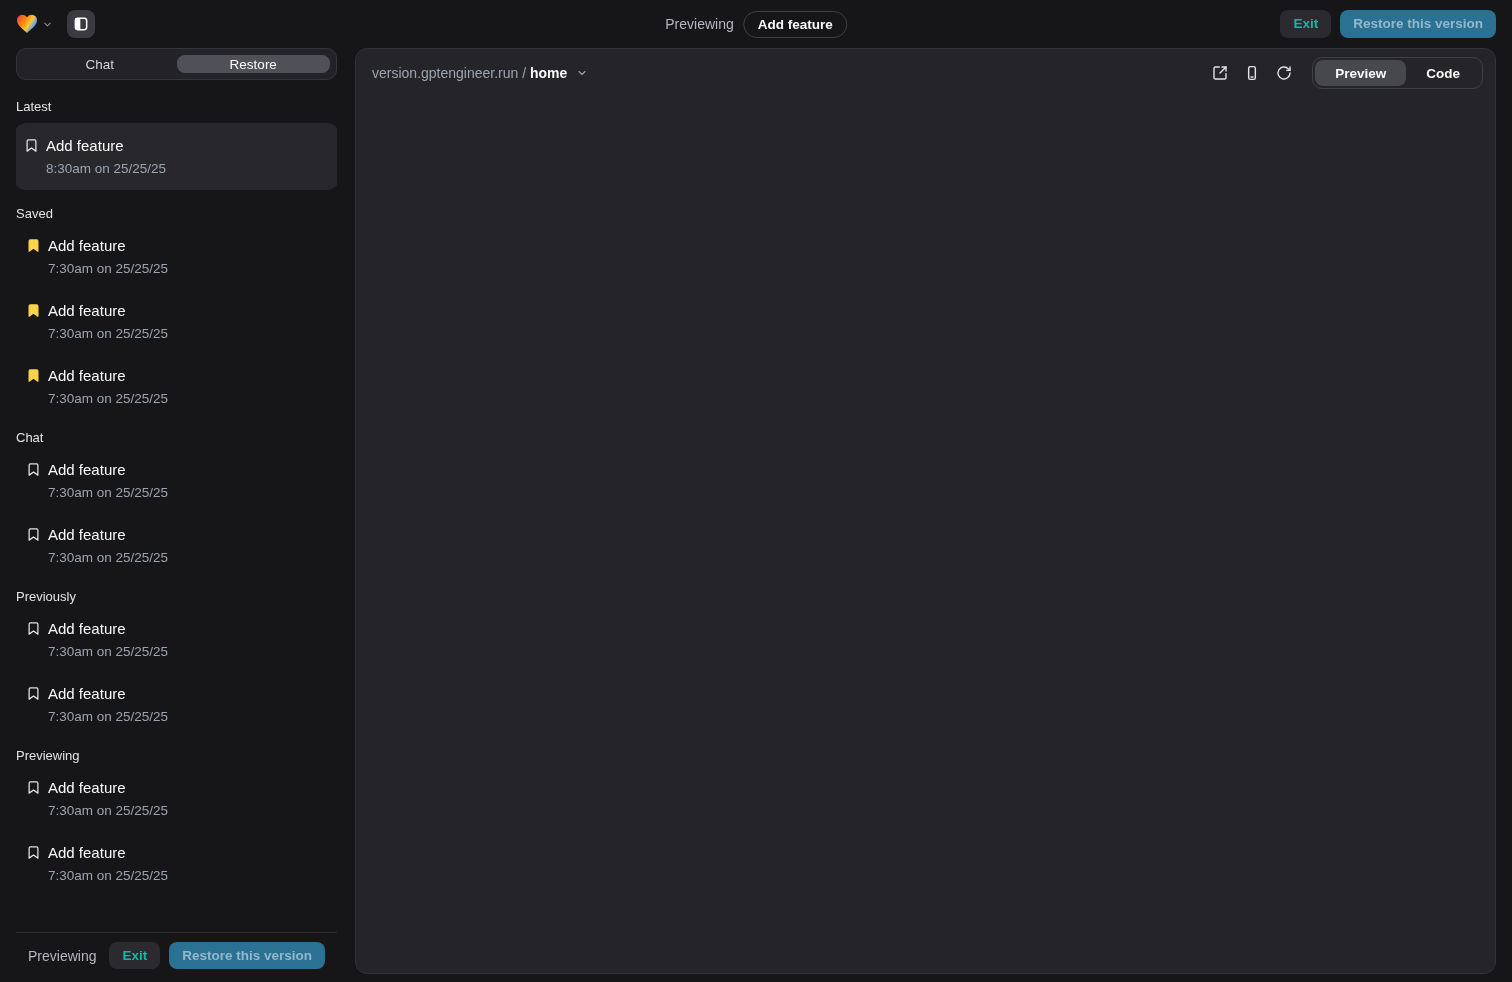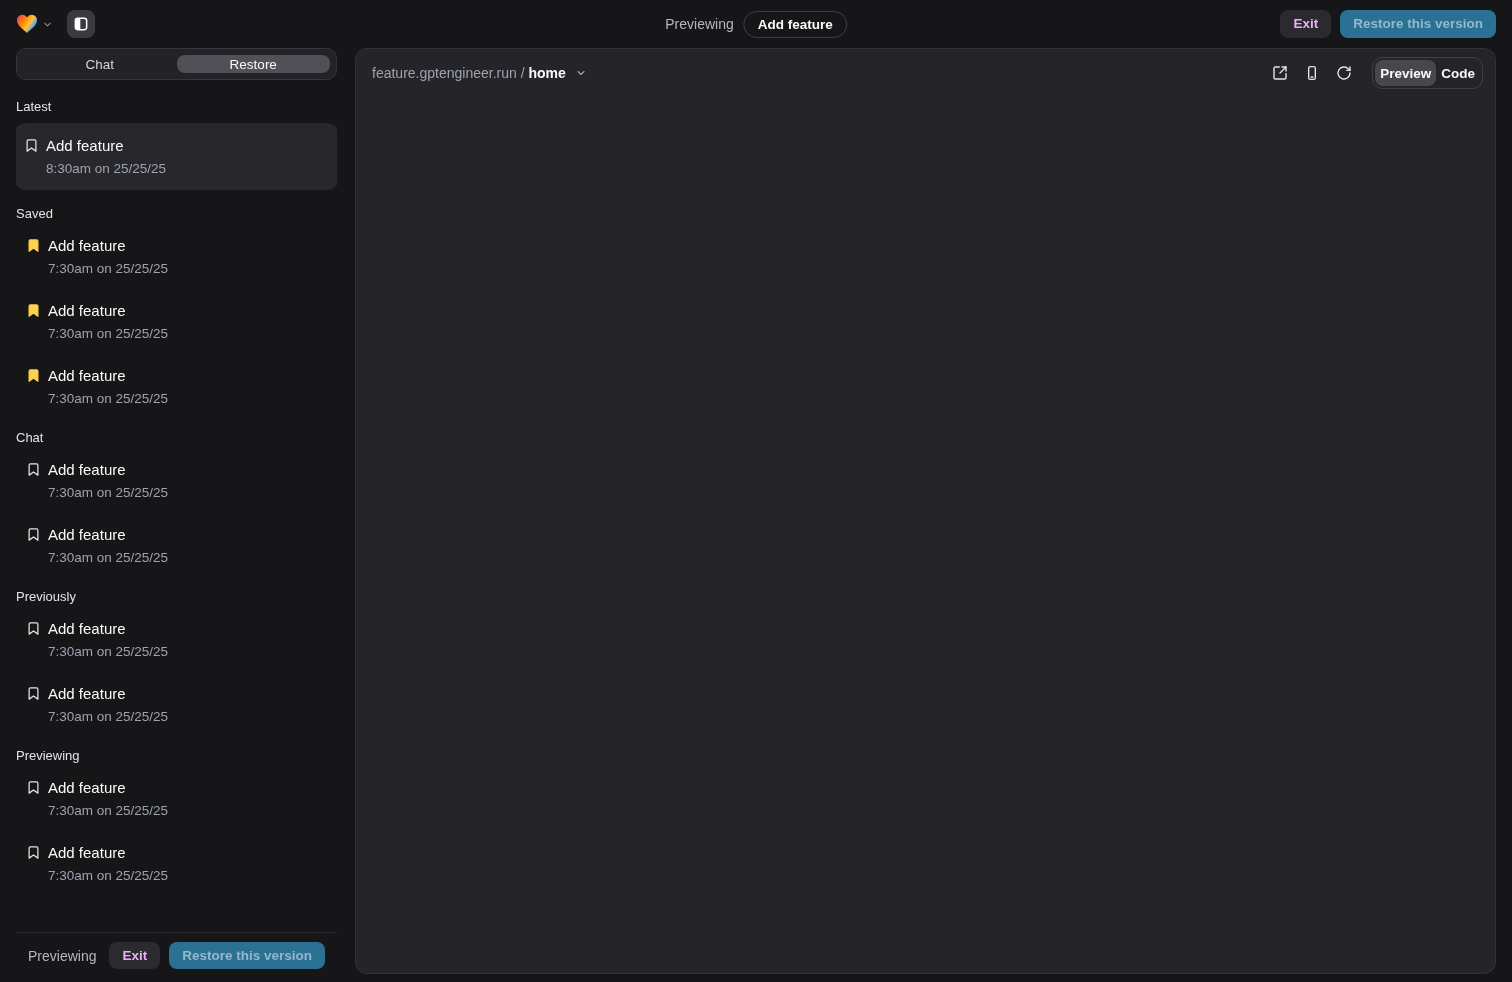--- a/index.html
+++ b/index.html
@@ -39,21 +39,21 @@
   .previewing-label { color: #b6b6bf; font-size: 14px; }
   .version-badge {
     border: 1px solid var(--border); border-radius: 999px; padding: 5px 13px;
     font-size: 13.5px; font-weight: 600; color: #fafafa; background: transparent;
   }
   .topbar-right { margin-left: auto; display: flex; align-items: center; gap: 9px; }
   .btn {
     border: none; border-radius: 8px; font-family: inherit; font-size: 13.5px;
     font-weight: 600; cursor: pointer; padding: 7px 13px; line-height: 1;
   }
-  .btn-dark { background: #2b2b2f; color: #f0abfc; }
+  .btn-dark { background: #2b2b2f; color: #14b8a6; }
   .btn-accent { background: var(--accent); color: var(--accent-text); }
 
   
   .sidebar {
     position: absolute; left: 16px; top: 48px; bottom: 0; width: 321px;
     display: flex; flex-direction: column;
   }
   .seg {
     display: flex; padding: 6px; border-radius: 10px;
     background: #232327; border: 1px solid #35353a; height: 32px; flex: none;
@@ -105,21 +105,21 @@
   .preview-controls { margin-left: auto; display: flex; align-items: center; gap: 4px; }
   .icon-btn {
     width: 28px; height: 28px; background: transparent; border: none; border-radius: 6px;
     color: #e4e4e7; display: flex; align-items: center; justify-content: center; cursor: pointer;
   }
   .seg2 {
     display: flex; padding: 2px; border-radius: 10px; border: 1px solid var(--border);
     height: 32px; margin-left: 10px;
   }
   .seg2-tab {
-    border: none; background: transparent; border-radius: 8px; padding: 0 5px;
+    border: none; background: transparent; border-radius: 8px; padding: 0 20px;
     color: #fafafa; font-family: inherit; font-size: 13.5px; font-weight: 600; cursor: pointer;
   }
   .seg2-tab.active { background: #47474e; }
   .preview-body { position: absolute; top: 48px; left: 0; right: 0; bottom: 0; }
 </style>
 </head>
 <body>
 
 <div class="topbar">
   <div class="topbar-left">
@@ -327,21 +327,21 @@
   <div class="sidebar-footer">
     <span class="footer-previewing">Previewing</span>
     <button class="btn btn-dark">Exit</button>
     <button class="btn btn-accent">Restore this version</button>
   </div>
 </div>
 
 <div class="preview-panel">
   <div class="preview-header">
     <div class="url-bar">
-      <span><span class="url-prefix">feature.gptengineer.run /</span> <span class="url-page">home</span></span>
+      <span><span class="url-prefix">version.gptengineer.run /</span> <span class="url-page">home</span></span>
       <span class="url-chev">
         <svg width="12" height="12" viewBox="0 0 24 24" fill="none" stroke="currentColor" stroke-width="2.2" stroke-linecap="round" stroke-linejoin="round">
             <path d="m6 9 6 6 6-6"></path>
           </svg>
       </span>
     </div>
     <div class="preview-controls">
       <button class="icon-btn">
         <svg width="16" height="16" viewBox="0 0 24 24" fill="none" stroke="currentColor" stroke-width="2.1" stroke-linecap="round" stroke-linejoin="round">
           <path d="M21 13v6a2 2 0 0 1-2 2H5a2 2 0 0 1-2-2V5a2 2 0 0 1 2-2h6"></path>

